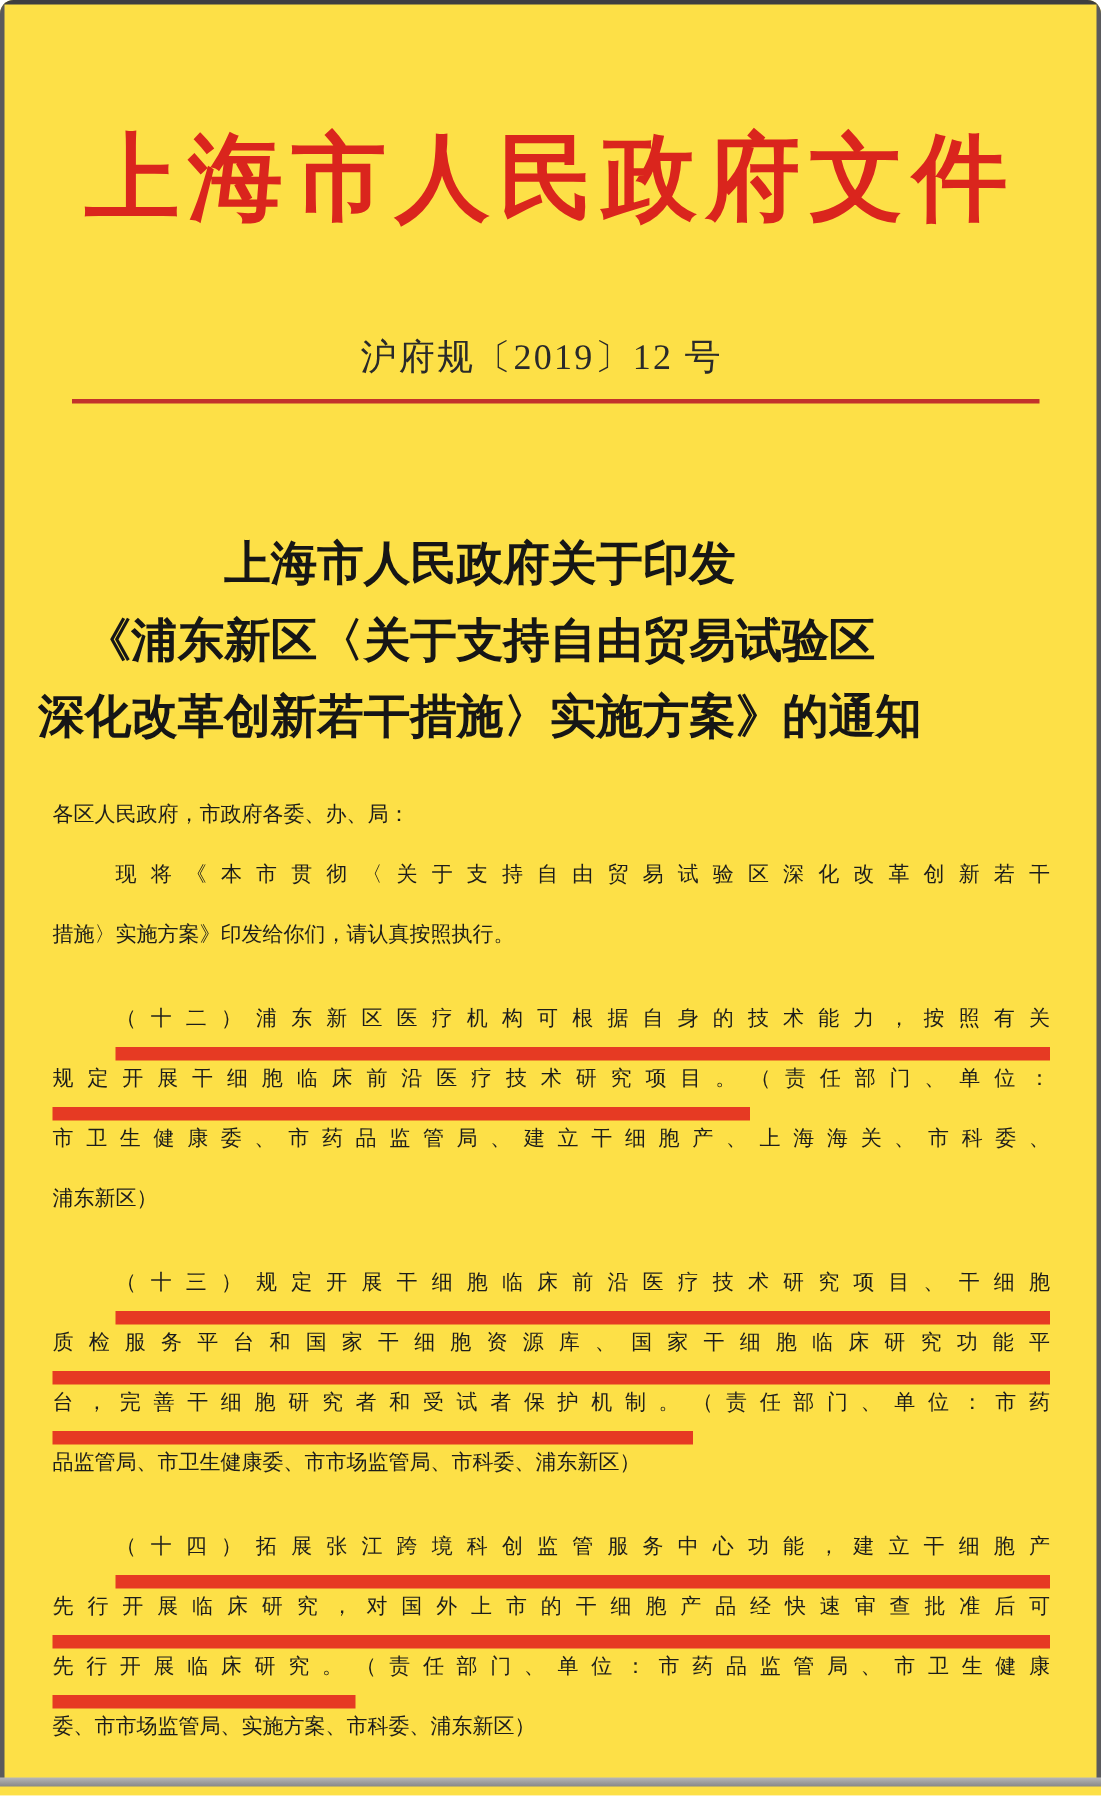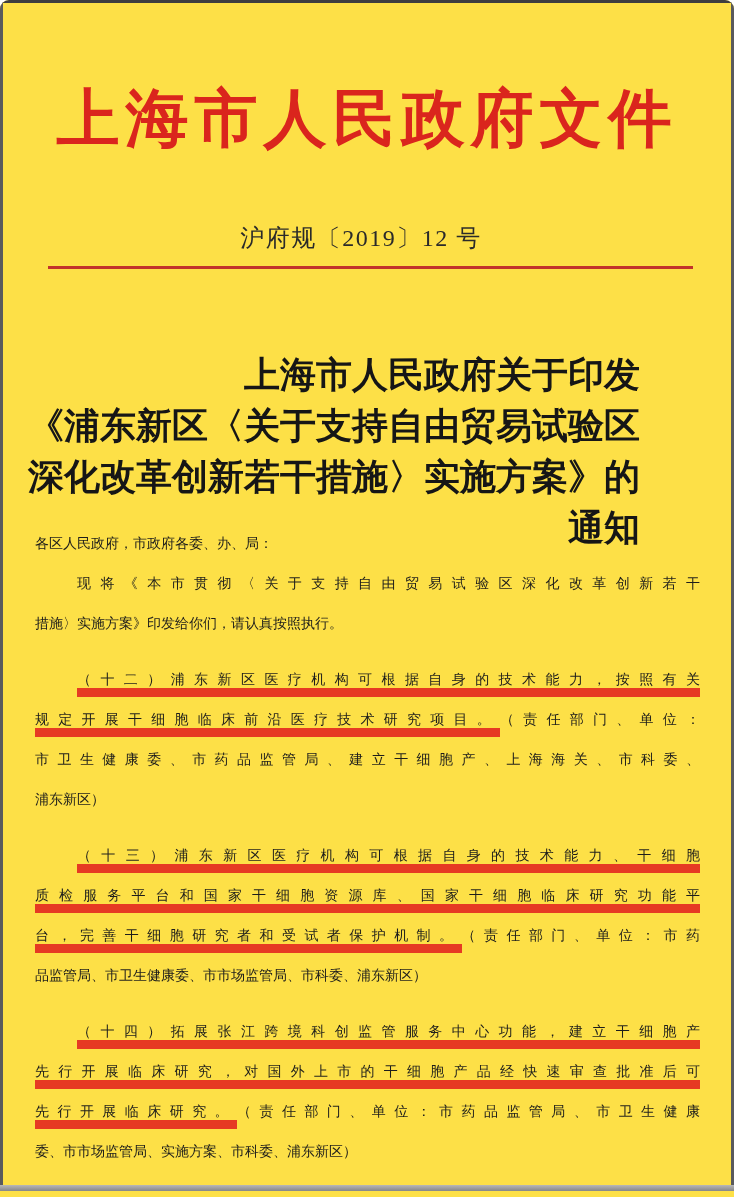--- a/index.html
+++ b/index.html
@@ -34,33 +34,33 @@
     position:absolute;top:222px;left:0;width:722px;
     text-align:center;
     font-size:24px;letter-spacing:1.5px;color:#2a2a2a;
   }
   .red-rule{
     position:absolute;top:266px;left:48px;width:645px;height:3px;
     background:var(--rule-red);
   }
   .doc-title{
     position:absolute;top:350px;left:0;width:640px;
-    text-align:right;font-weight:bold;
-    font-size:36px;line-height:51px;color:#161616;
+    text-align:center;font-weight:bold;
+    font-size:31px;line-height:51px;color:#161616;
   }
   .body-text{
     position:absolute;top:524px;left:35px;width:665px;
     font-size:14px;line-height:40px;color:var(--ink);
   }
   .para{margin:0;}
   .para + .para{margin-top:16px;}
   .line{min-height:40px;}
   .line.j{text-align:justify;text-align-last:justify;}
   .line.ind{text-indent:42px;}
-  .ul{border-bottom:9px solid var(--uline-red);padding-bottom:1px;}
+  .ul{border-bottom:9px solid var(--uline-red);padding-bottom:11px;}
 </style>
 </head>
 <body>
 
 <div class="page">
   <div class="edge-top"></div>
   <div class="edge-left"></div>
   <div class="edge-right"></div>
 
   <div class="red-header">上海市人民政府文件</div>
@@ -81,21 +81,21 @@
         <div class="line j ind"><span class="">现将《本市贯彻〈关于支持自由贸易试验区深化改革创新若干</span></div>
         <div class="line"><span class="">措施〉实施方案》印发给你们，请认真按照执行。</span></div>
       </div>
       <div class="para">
         <div class="line j ind"><span class="ul">（十二）浦东新区医疗机构可根据自身的技术能力，按照有关</span></div>
         <div class="line j"><span class="ul">规定开展干细胞临床前沿医疗技术研究项目。</span><span class="">（责任部门、单位：</span></div>
         <div class="line j"><span class="">市卫生健康委、市药品监管局、建立干细胞产、上海海关、市科委、</span></div>
         <div class="line"><span class="">浦东新区）</span></div>
       </div>
       <div class="para">
-        <div class="line j ind"><span class="ul">（十三）浦东新区医疗机构可根据自身的技术能力、干细胞</span></div>
+        <div class="line j ind"><span class="ul">（十三）规定开展干细胞临床前沿医疗技术研究项目、干细胞</span></div>
         <div class="line j"><span class="ul">质检服务平台和国家干细胞资源库、国家干细胞临床研究功能平</span></div>
         <div class="line j"><span class="ul">台，完善干细胞研究者和受试者保护机制。</span><span class="">（责任部门、单位：市药</span></div>
         <div class="line"><span class="">品监管局、市卫生健康委、市市场监管局、市科委、浦东新区）</span></div>
       </div>
       <div class="para">
         <div class="line j ind"><span class="ul">（十四）拓展张江跨境科创监管服务中心功能，建立干细胞产</span></div>
         <div class="line j"><span class="ul">先行开展临床研究，对国外上市的干细胞产品经快速审查批准后可</span></div>
         <div class="line j"><span class="ul">先行开展临床研究。</span><span class="">（责任部门、单位：市药品监管局、市卫生健康</span></div>
         <div class="line"><span class="">委、市市场监管局、实施方案、市科委、浦东新区）</span></div>
       </div>

